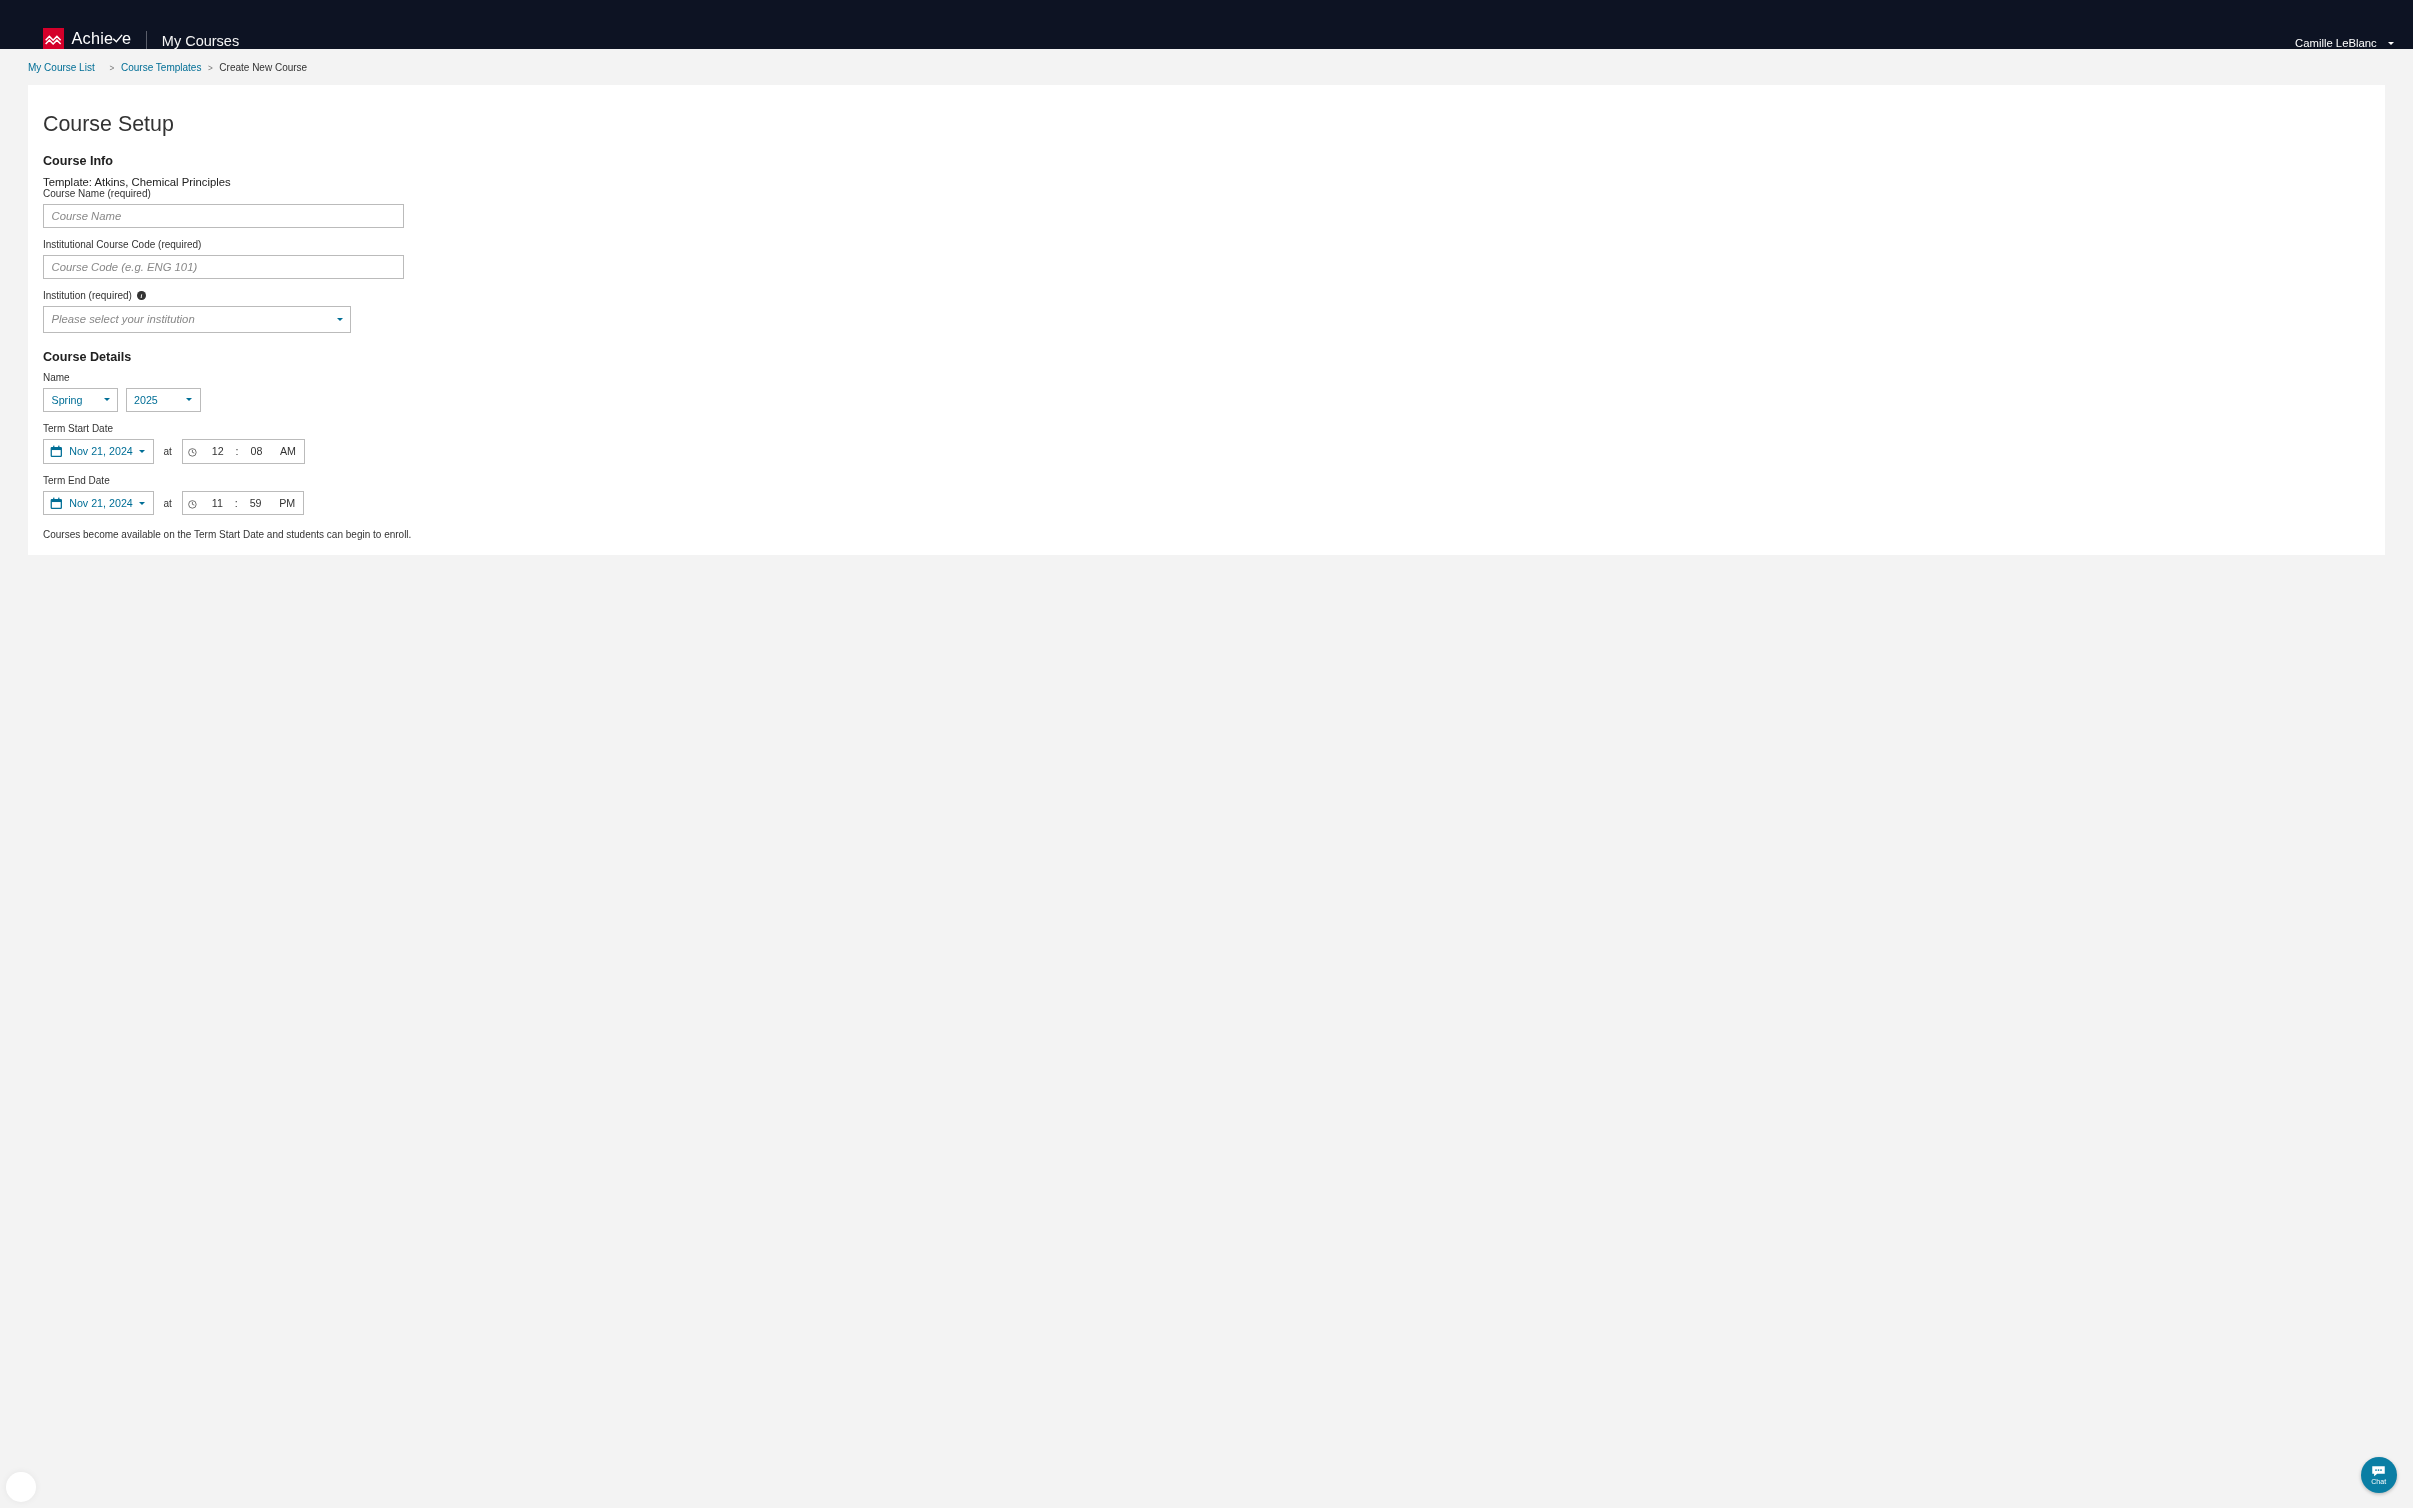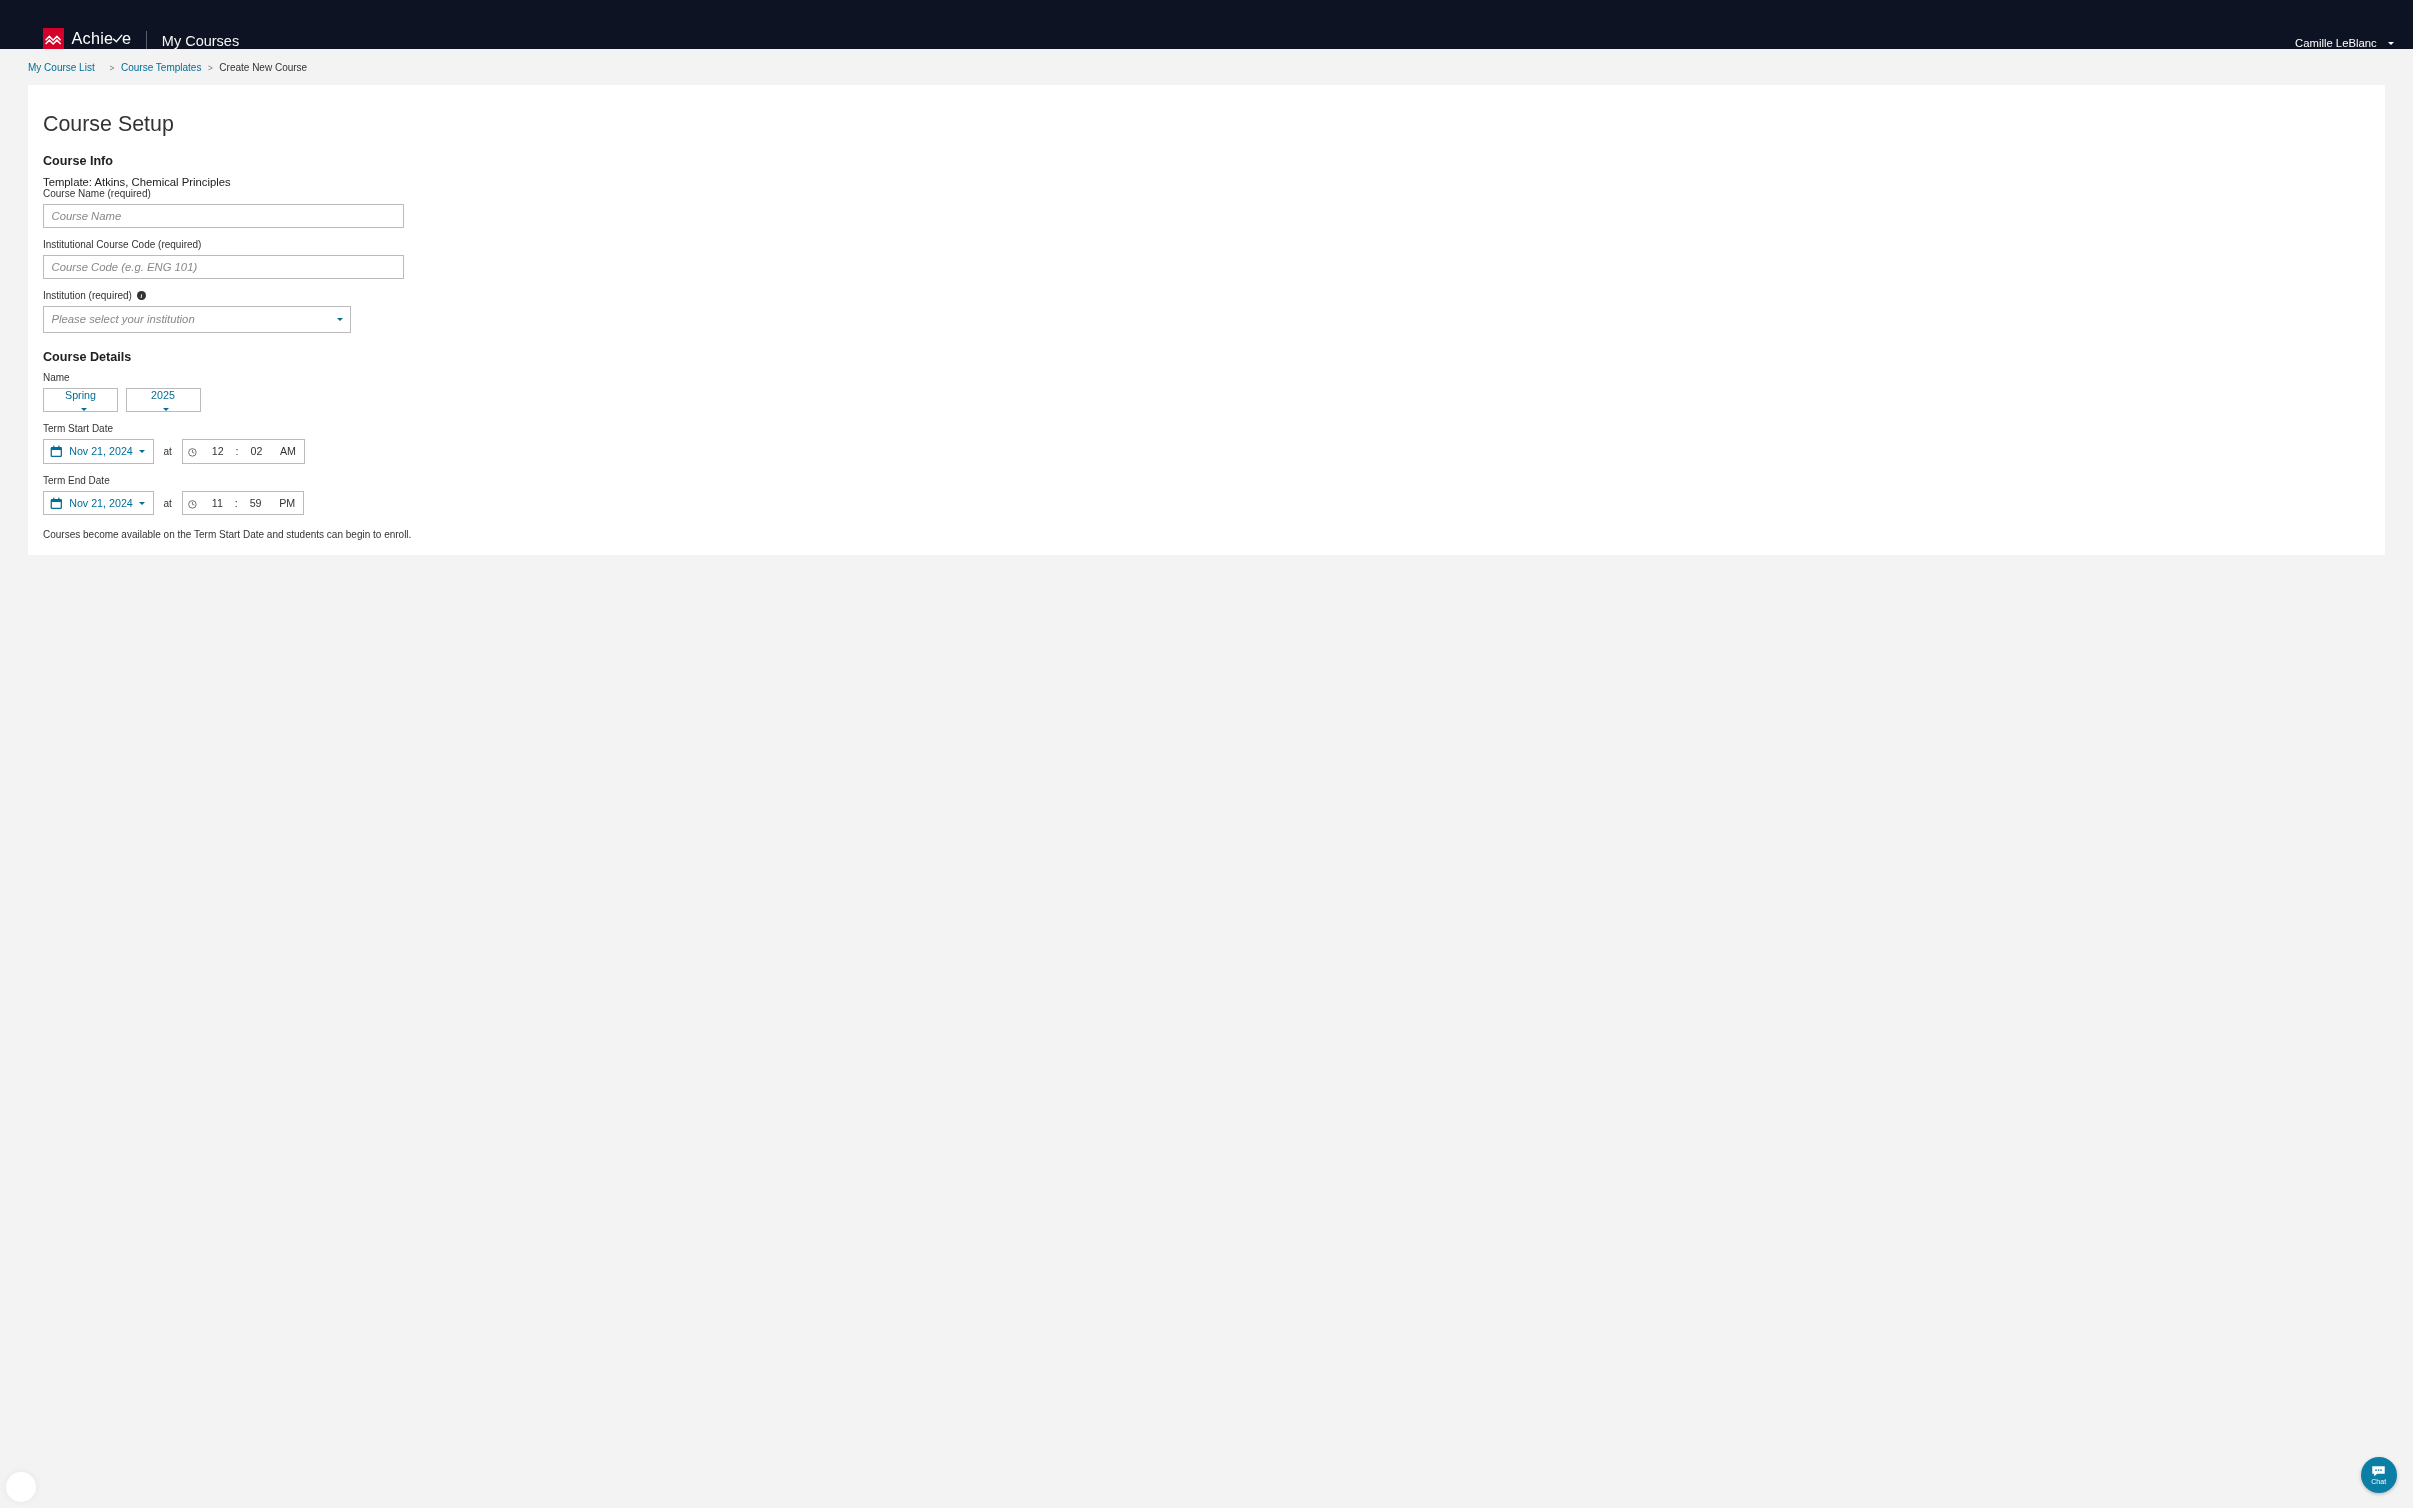--- a/index.html
+++ b/index.html
@@ -169,21 +169,20 @@
     height: 24px;
     border: 0.6px solid #bbb;
     background: #fff;
     display: flex;
     align-items: center;
     justify-content: space-between;
     padding: 0 7.5px;
     cursor: pointer;
     color: #006e96;
     font-size: 10.7px;
-    flex-direction: column;
   }
   .dd.term-season { width: 75px; }
   .dd.term-year { width: 75px; }
   .dd .caret-teal {
     width: 0; height: 0;
     border-left: 3.1px solid transparent;
     border-right: 3.1px solid transparent;
     border-top: 3.8px solid #006e96;
     margin-left: 6.3px;
   }
@@ -362,21 +361,21 @@
         <span class="at-label">at</span>
         <div class="time-box">
           <span class="clock-icon">
             <svg viewBox="0 0 14 14">
                 <circle cx="7" cy="7" r="6" fill="none" stroke="#555" stroke-width="1.3"></circle>
                 <path d="M7 3 V7 L10 8" stroke="#555" stroke-width="1.3" fill="none"></path>
               </svg>
           </span>
           <span class="hh">12</span>
           <span class="colon">:</span>
-          <span class="mm">02</span>
+          <span class="mm">08</span>
           <span class="ap">AM</span>
         </div>
       </div>
     </div>
 
     <div class="field">
       <div class="field-label">Term End Date</div>
       <div class="row">
         <div class="date-btn">
           <span class="cal-icon">

